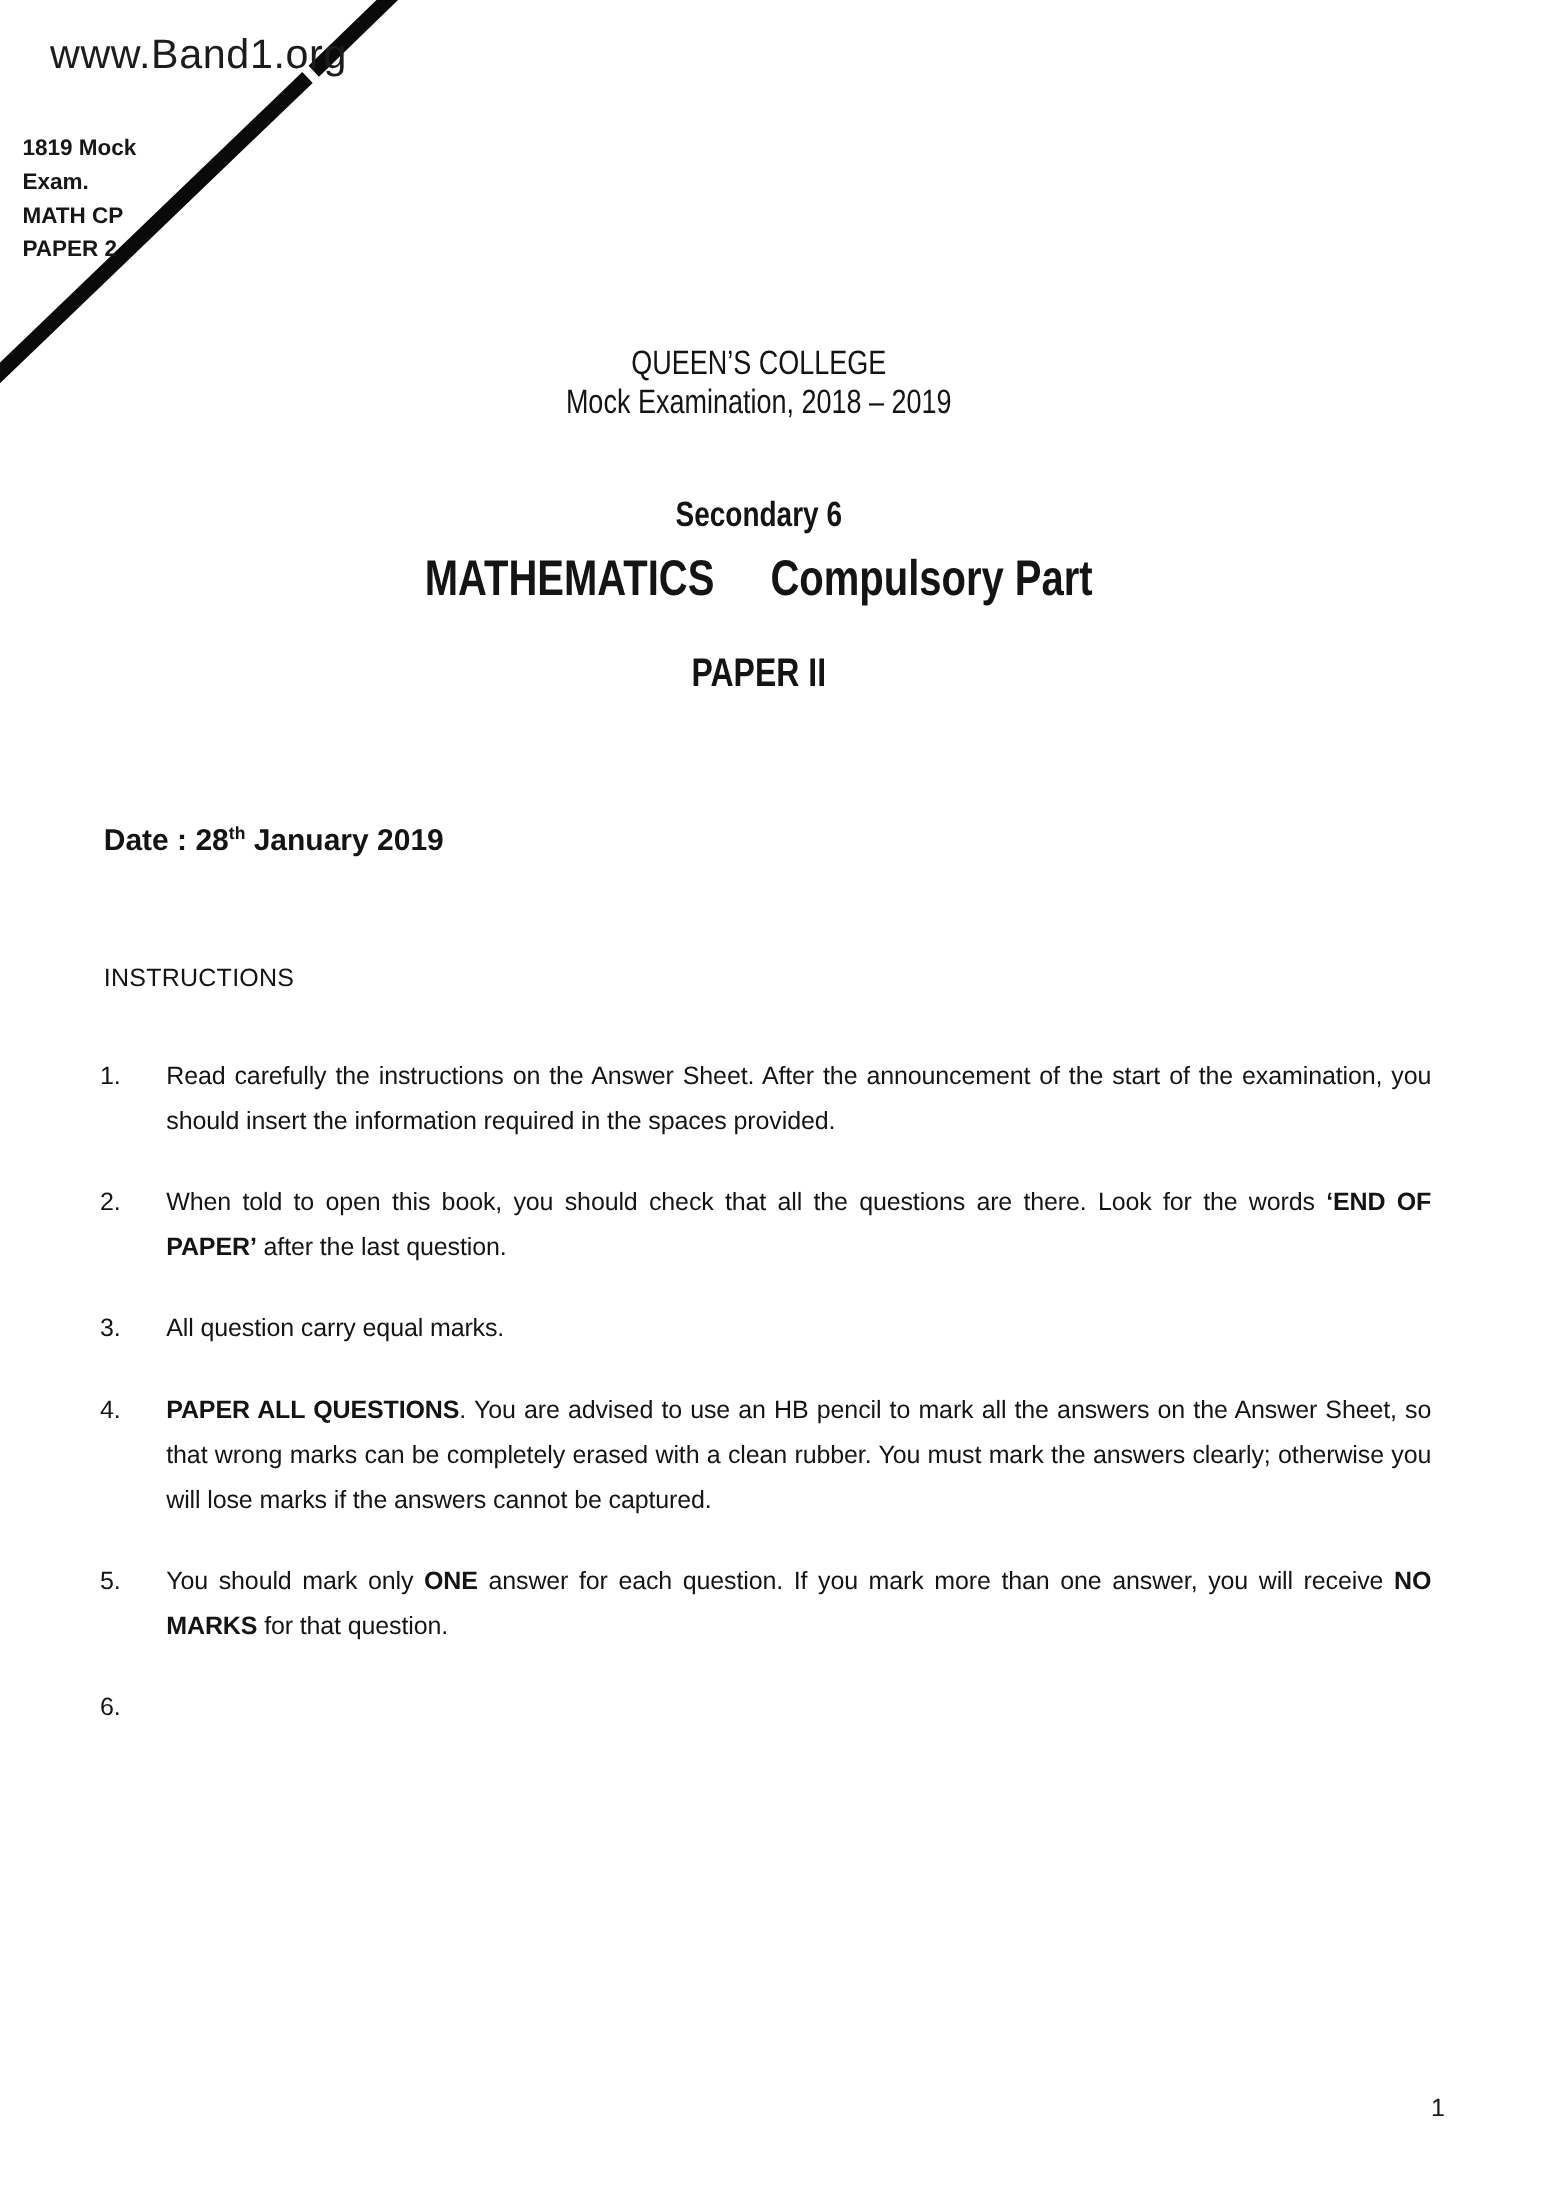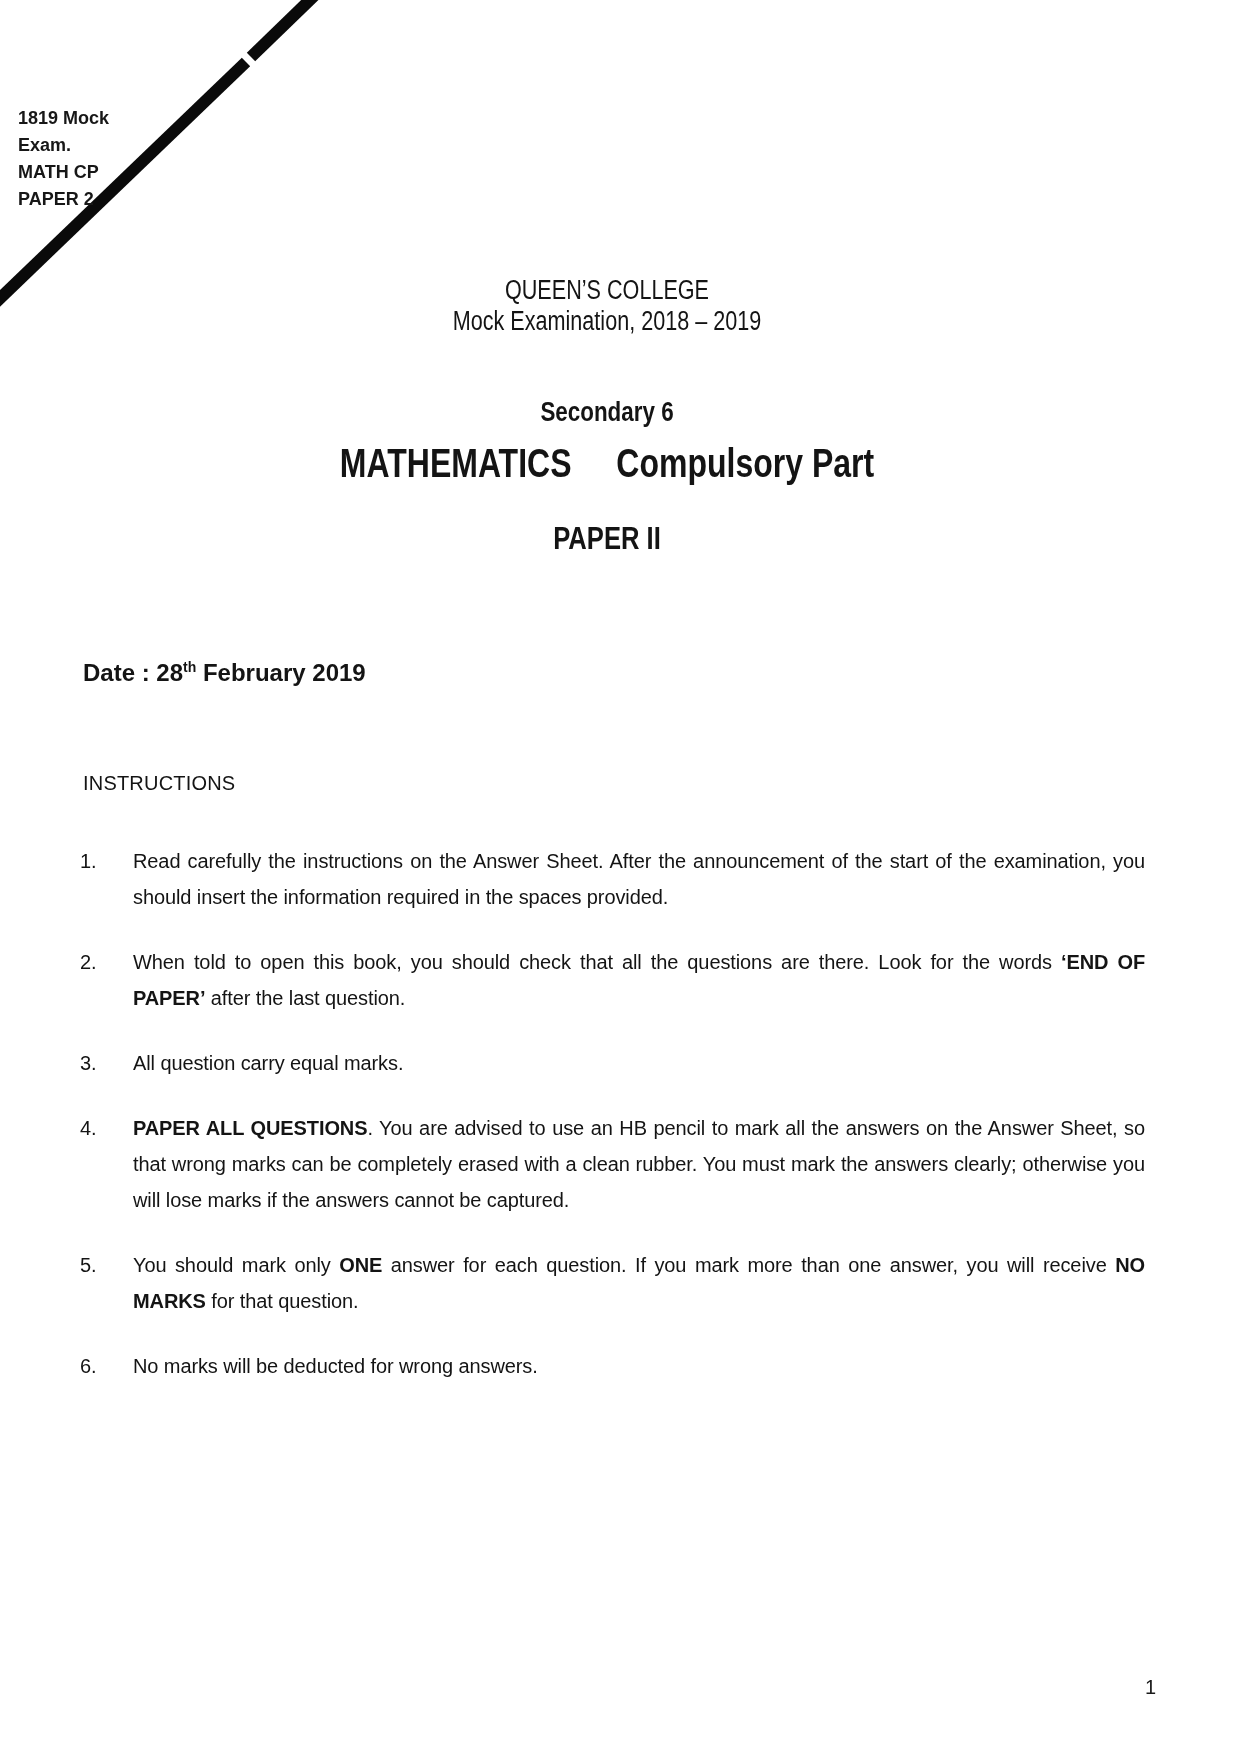--- a/index.html
+++ b/index.html
@@ -60,20 +60,21 @@
 </head>
 <body>
 
 <div class="page">
 
   <svg class="stripe" width="330" height="320" viewBox="0 0 330 320" aria-hidden="true">
     <line x1="-8" y1="306" x2="246" y2="62" stroke="#0a0a0a" stroke-width="12"></line>
     <line x1="251" y1="57" x2="316" y2="-6" stroke="#0a0a0a" stroke-width="12"></line>
   </svg>
 
+  <div class="site">www.Band1.org</div>
 
   <div class="mock-block">
     <div>1819 Mock</div>
     <div>Exam.</div>
     <div>MATH CP</div>
     <div>PAPER 2</div>
   </div>
 
   <div class="center-col school-line cond">
     <div>QUEEN’S COLLEGE</div>
@@ -82,29 +83,29 @@
 
   <div class="center-col level cond">Secondary 6</div>
 
   <div class="center-col subject cond">
     <span>MATHEMATICS</span><span class="part-gap">Compulsory Part</span>
   </div>
 
   <div class="center-col paper cond">PAPER II</div>
 
   <div class="date-block">
-    <div><span>Date : 28</span><sup>th</sup><span> February 2019</span></div>
+    <div><span>Date : 28</span><sup>th</sup><span> January 2019</span></div>
   </div>
 
   <div class="instructions-heading">INSTRUCTIONS</div>
 
   <div class="items">
       <div class="item"><span class="num">1.</span><span>Read carefully the instructions on the Answer Sheet. After the announcement of the start of the examination, you should insert the information required in the spaces provided.</span></div>
       <div class="item"><span class="num">2.</span><span>When told to open this book, you should check that all the questions are there. Look for the words </span><b>‘END OF PAPER’</b><span> after the last question.</span></div>
       <div class="item"><span class="num">3.</span><span>All question carry equal marks.</span></div>
       <div class="item"><span class="num">4.</span><b>PAPER ALL QUESTIONS</b><span>. You are advised to use an HB pencil to mark all the answers on the Answer Sheet, so that wrong marks can be completely erased with a clean rubber. You must mark the answers clearly; otherwise you will lose marks if the answers cannot be captured.</span></div>
       <div class="item"><span class="num">5.</span><span>You should mark only </span><b>ONE</b><span> answer for each question. If you mark more than one answer, you will receive </span><b>NO MARKS</b><span> for that question.</span></div>
-      <div class="item"><span class="num">6.</span><span>No marks will be deducted for wrong answers.</span></div>
+      <div class="item"><span class="num">6.</span></div>
     </div>
 
   <div class="page-num">1</div>
 
 </div>
 
 </body></html>

